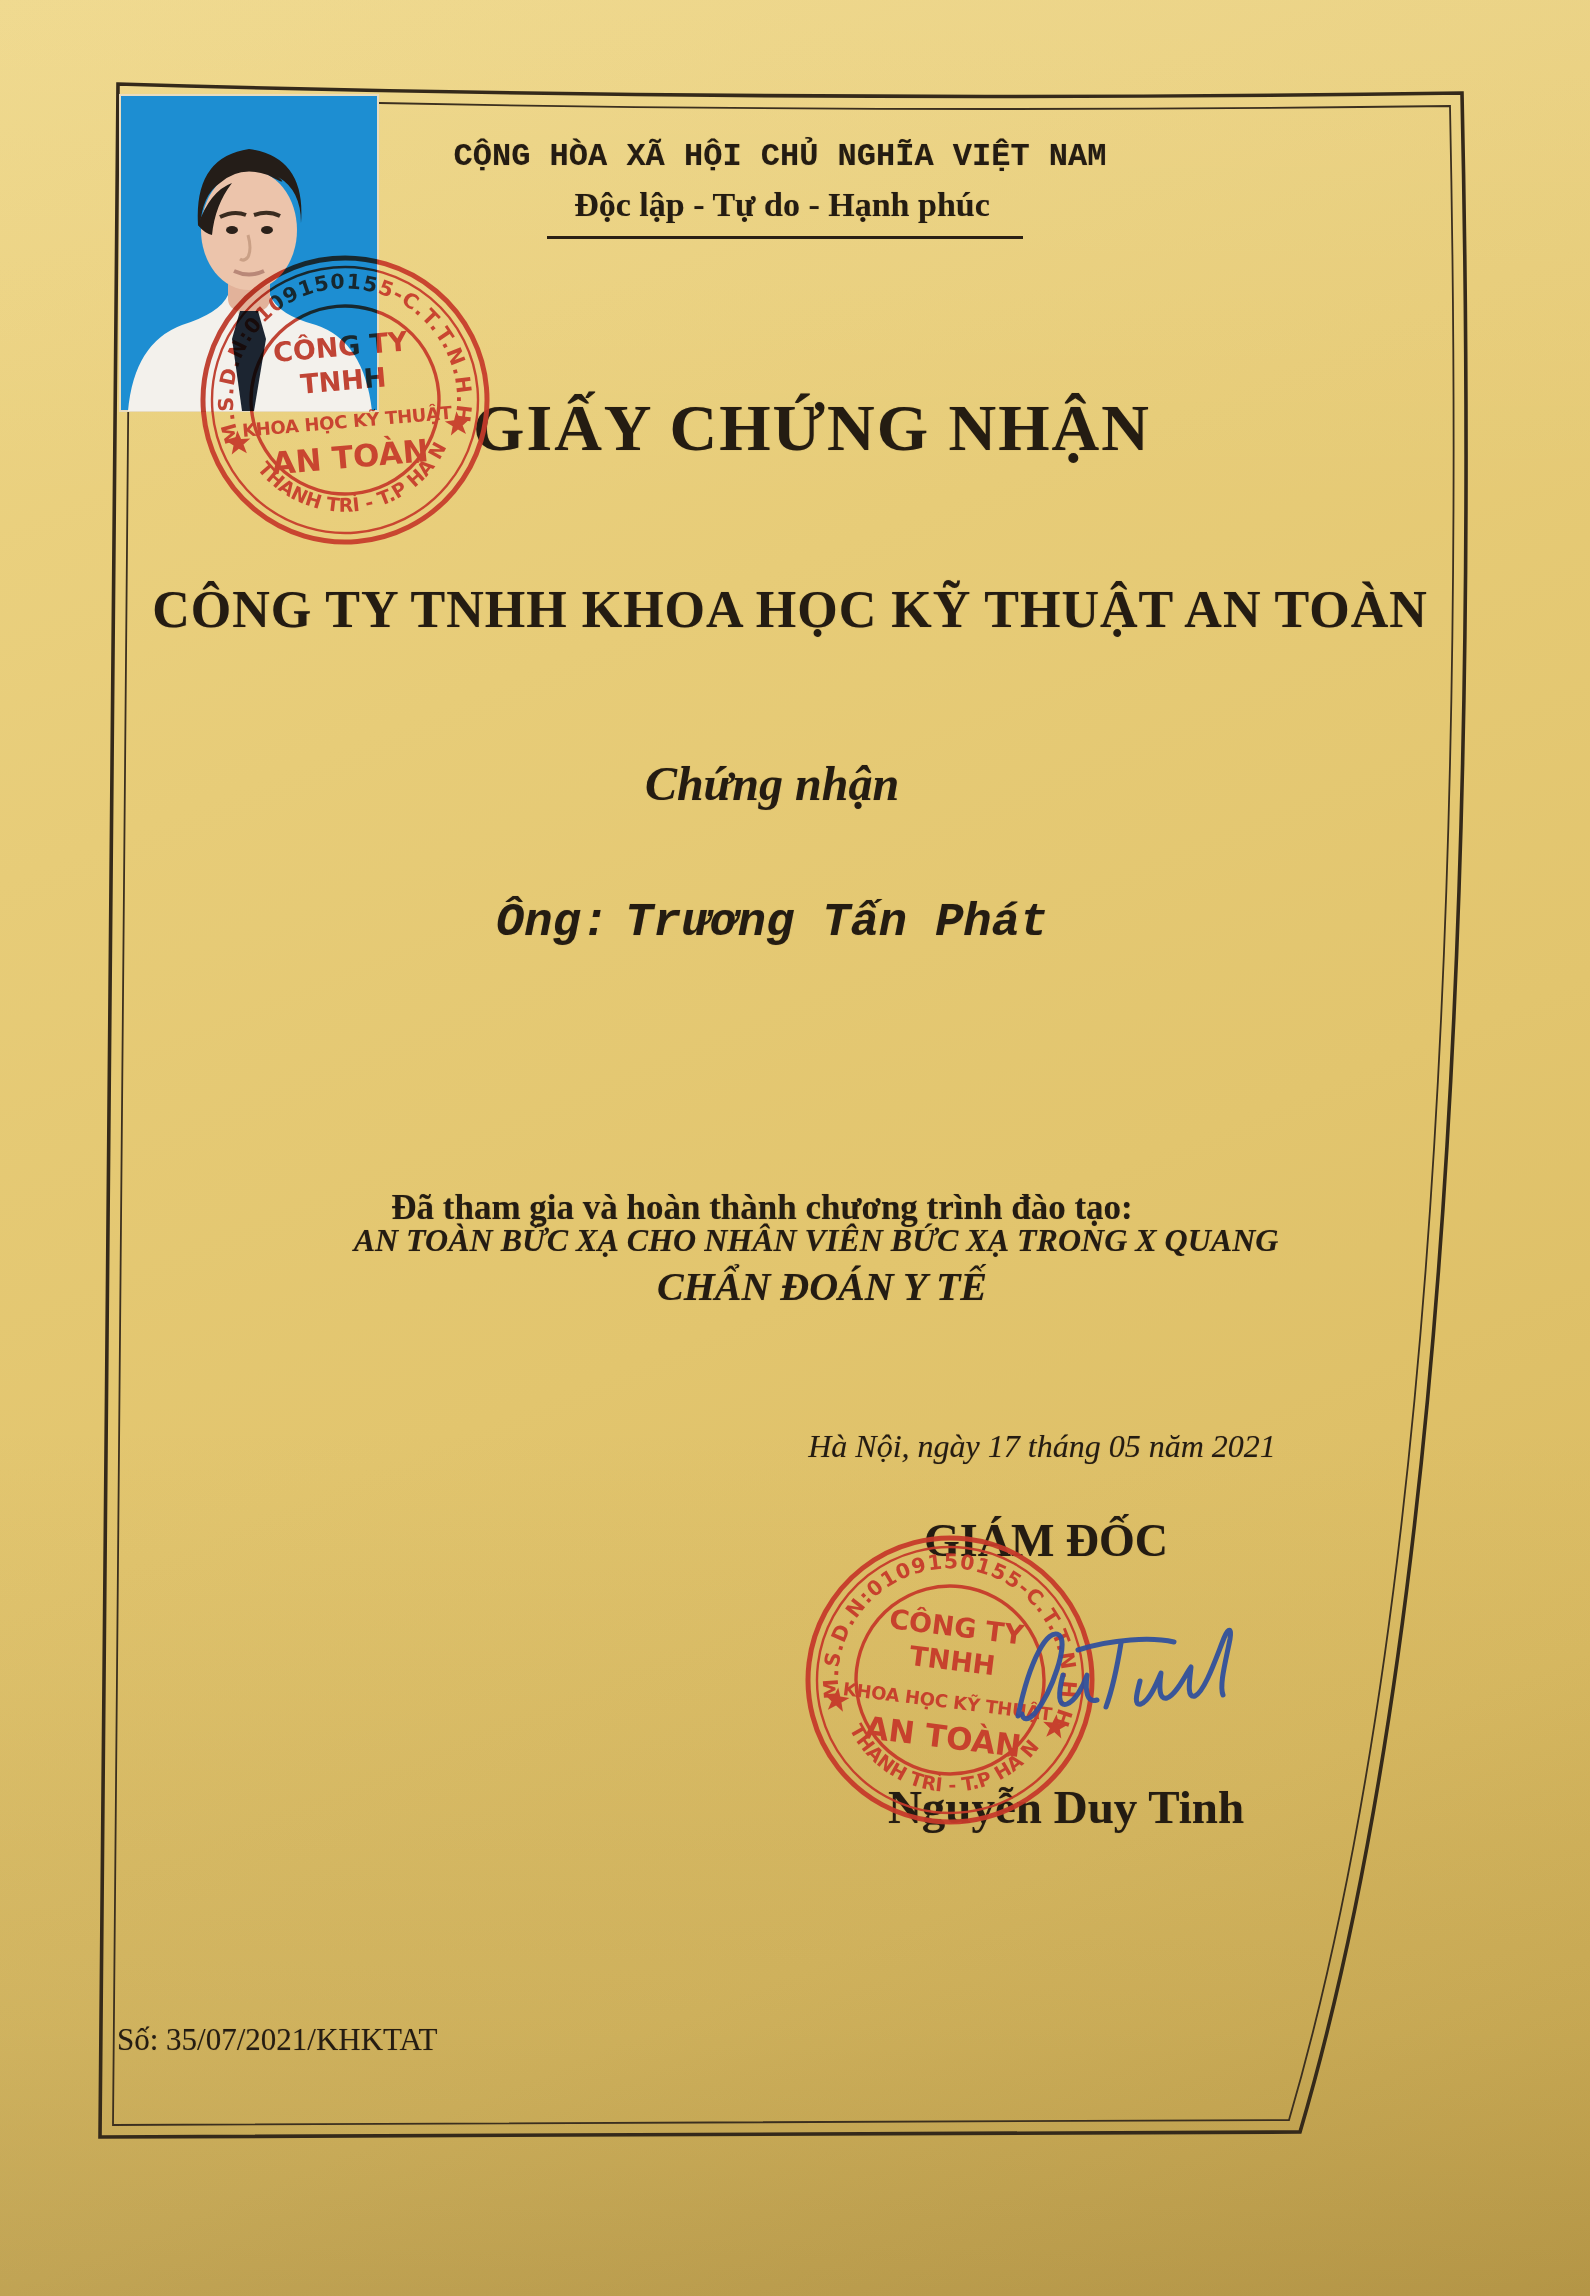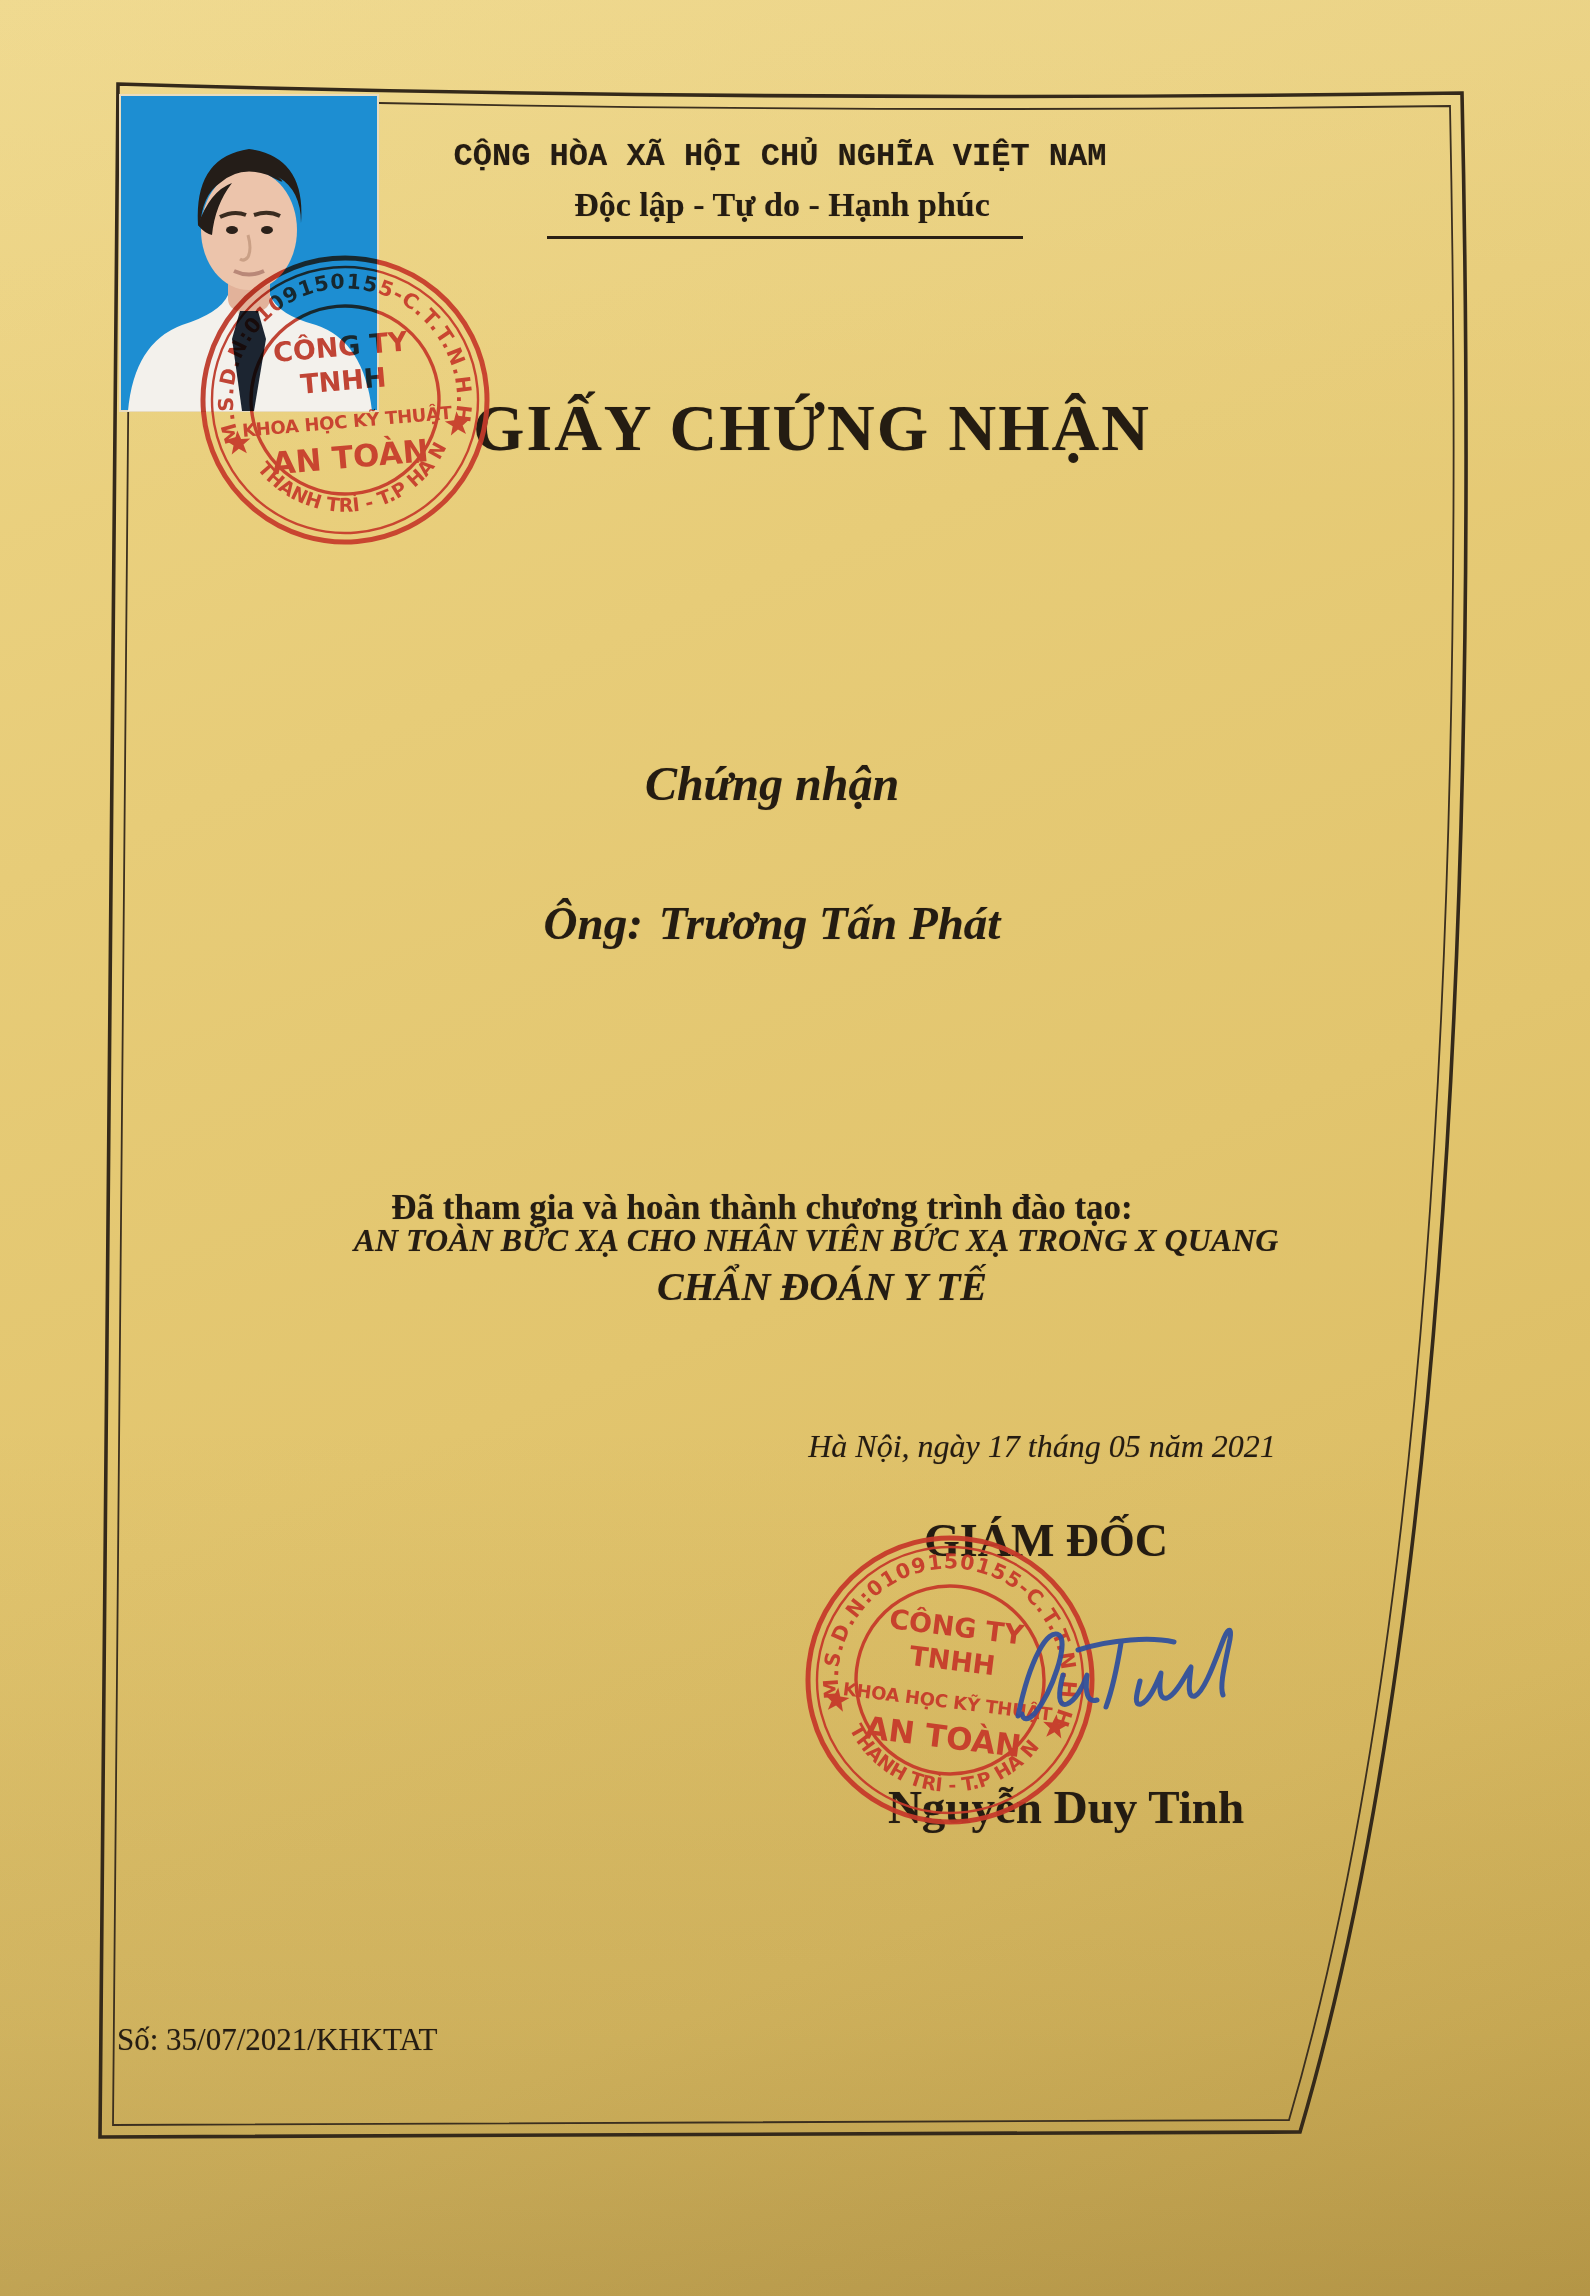--- a/index.html
+++ b/index.html
@@ -22,24 +22,25 @@
 <body>
 
 <div id="paper">
 
   <div class="line b center" style="left:780px;top:138px;font-size:32px;font-family:Liberation Mono, monospace;">CỘNG HÒA XÃ HỘI CHỦ NGHĨA VIỆT NAM</div>
   <div class="line b center" style="left:782px;top:186px;font-size:34px;">Độc lập - Tự do - Hạnh phúc</div>
   <div style="position:absolute;left:547px;top:236px;width:476px;height:3px;background:#2a2014;z-index:2;"></div>
 
   <div class="line b center" style="left:812px;top:390px;font-size:66px;letter-spacing:2px;">GIẤY CHỨNG NHẬN</div>
 
+  <div class="line b center" style="left:790px;top:580px;font-size:52px;letter-spacing:1px;">CÔNG TY TNHH KHOA HỌC KỸ THUẬT AN TOÀN</div>
 
   <div class="line b i center" style="left:772px;top:756px;font-size:48px;">Chứng nhận</div>
 
-  <div class="line i center" style="left:772px;top:896px;font-size:47px;">
+  <div class="line i center" style="left:772px;top:896px;font-size:47px;font-family:Liberation Mono, monospace;">
     <span class="salutation">Ông:</span><span class="b">Trương Tấn Phát</span>
   </div>
 
 
   <div class="line b center" style="left:762px;top:1188px;font-size:35px;">Đã tham gia và hoàn thành chương trình đào tạo:</div>
 
   <div class="line b i center" style="left:816px;top:1222px;font-size:32px;">AN TOÀN BỨC XẠ CHO NHÂN VIÊN BỨC XẠ TRONG X QUANG</div>
   <div class="line b i center" style="left:822px;top:1263px;font-size:40px;">CHẨN ĐOÁN Y TẾ</div>
 
 

